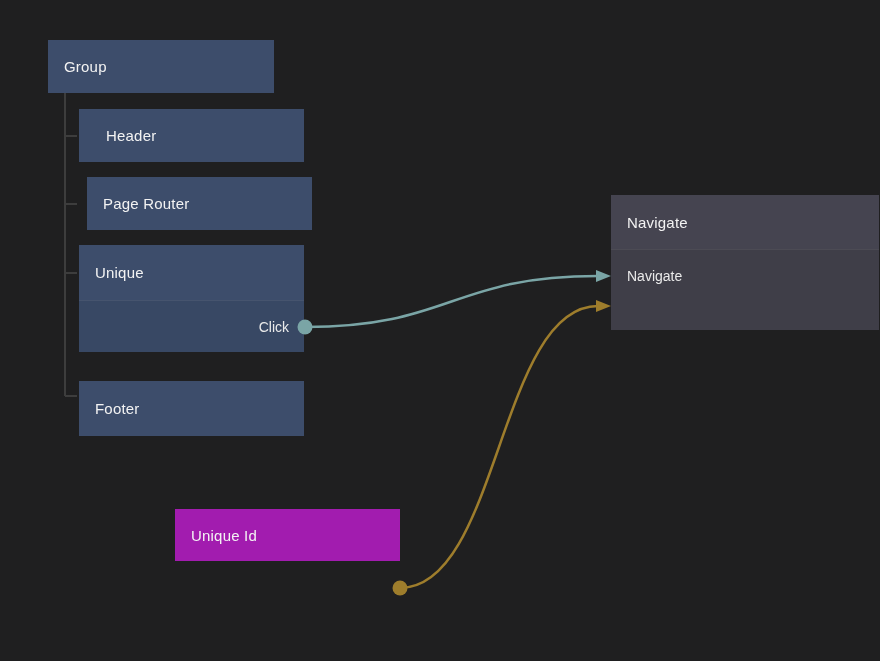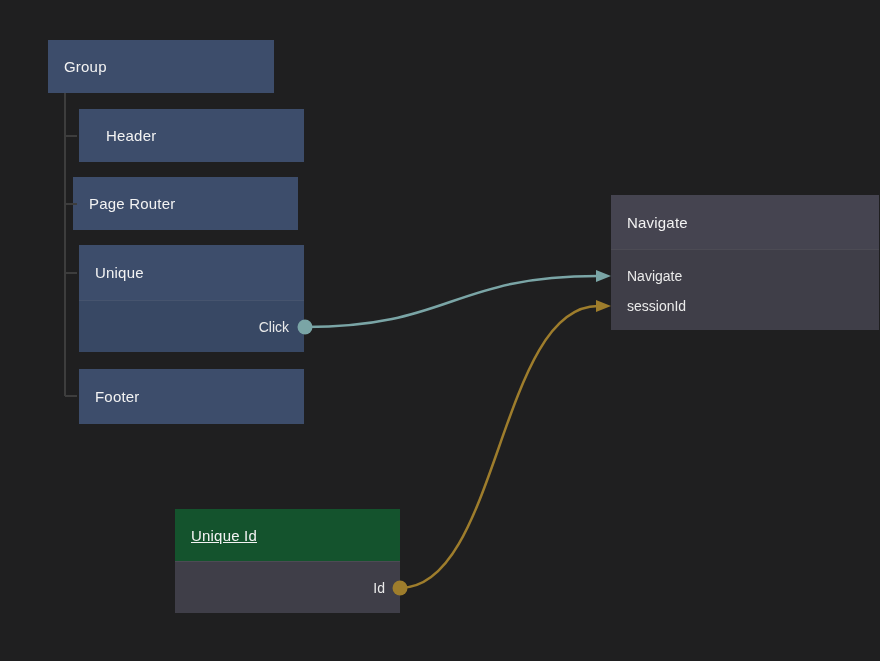--- a/index.html
+++ b/index.html
@@ -65,46 +65,38 @@
       <polygon points="611,306 596,300 596,312" fill="#9e7d2c"></polygon>
       <circle cx="305" cy="327" r="7.5" fill="#7aa5a6"></circle>
       <circle cx="400" cy="588" r="7.5" fill="#9e7d2c"></circle>
     </svg>
 <div class="node" style="left: 48px; top: 40px; width: 226px;">
       <div class="node-title" style="height: 53px; background: rgb(61, 77, 107);">Group</div>
     </div>
     <div class="node" style="left: 79px; top: 109px; width: 225px;">
       <div class="node-title" style="height: 53px; background: rgb(61, 77, 107); padding-left: 27px;">Header</div>
     </div>
-    <div class="node" style="left: 73px; top: 177px; width: 225px;">
+    <div class="node" style="left: 87px; top: 177px; width: 225px;">
       <div class="node-title" style="height: 53px; background: rgb(61, 77, 107);">Page Router</div>
     </div>
     <div class="node" style="left: 79px; top: 245px; width: 225px;">
       <div class="node-title" style="height: 55px; background: rgb(61, 77, 107);">Unique</div>
       <div class="node-body" style="height: 52px; background: rgb(56, 72, 100);">
         <div class="port-row output">
           <span>Click</span>
         </div>
       </div>
     </div>
-    <div class="node" style="left: 79px; top: 369px; width: 225px;">
+    <div class="node" style="left: 79px; top: 381px; width: 225px;">
       <div class="node-title" style="height: 55px; background: rgb(61, 77, 107);">Footer</div>
     </div>
     <div class="node" style="left: 611px; top: 195px; width: 268px;">
       <div class="node-title" style="height: 54px; background: rgb(69, 68, 80);">Navigate</div>
       <div class="node-body" style="height: 81px; background: rgb(63, 62, 72);">
         <div class="port-row input">
           <span>Navigate</span>
         </div>
-        <div class="port-row input">
-          <span>sessionId</span>
-        </div>
       </div>
     </div>
     <div class="node" style="left: 175px; top: 509px; width: 225px;">
-      <div class="node-title" style="height: 52px; background: #14532d; text-decoration: underline;">Unique Id</div>
-      <div class="node-body" style="height: 52px; background: rgb(63, 62, 72);">
-        <div class="port-row output">
-          <span>Id</span>
-        </div>
-      </div>
+      <div class="node-title" style="height: 52px; background: #a21caf;">Unique Id</div>
     </div>
   </div>
 
 </body></html>

